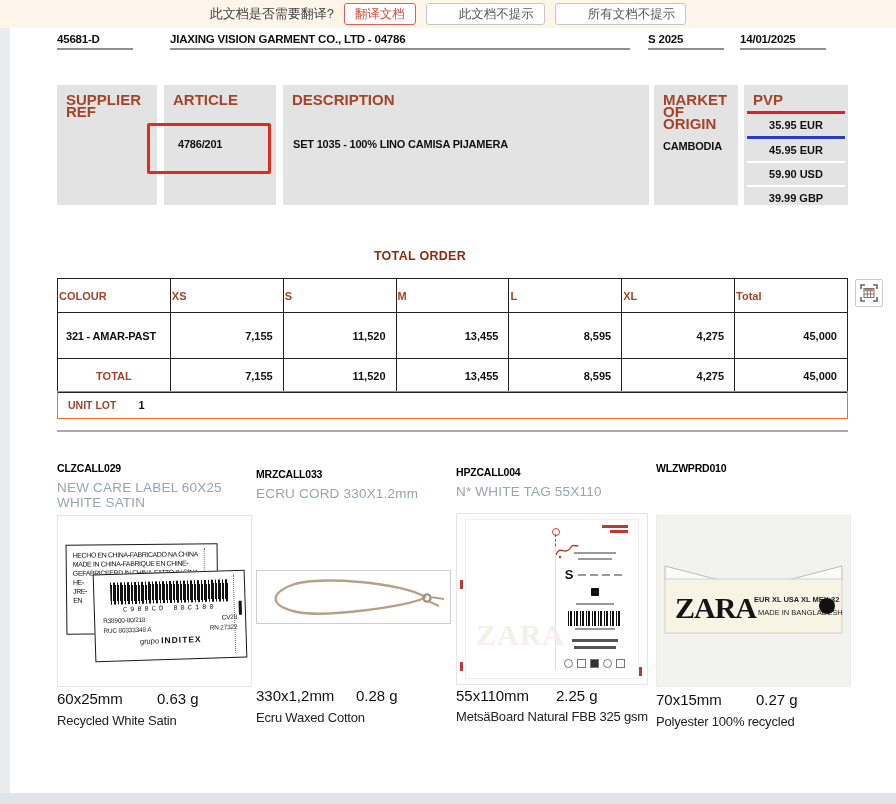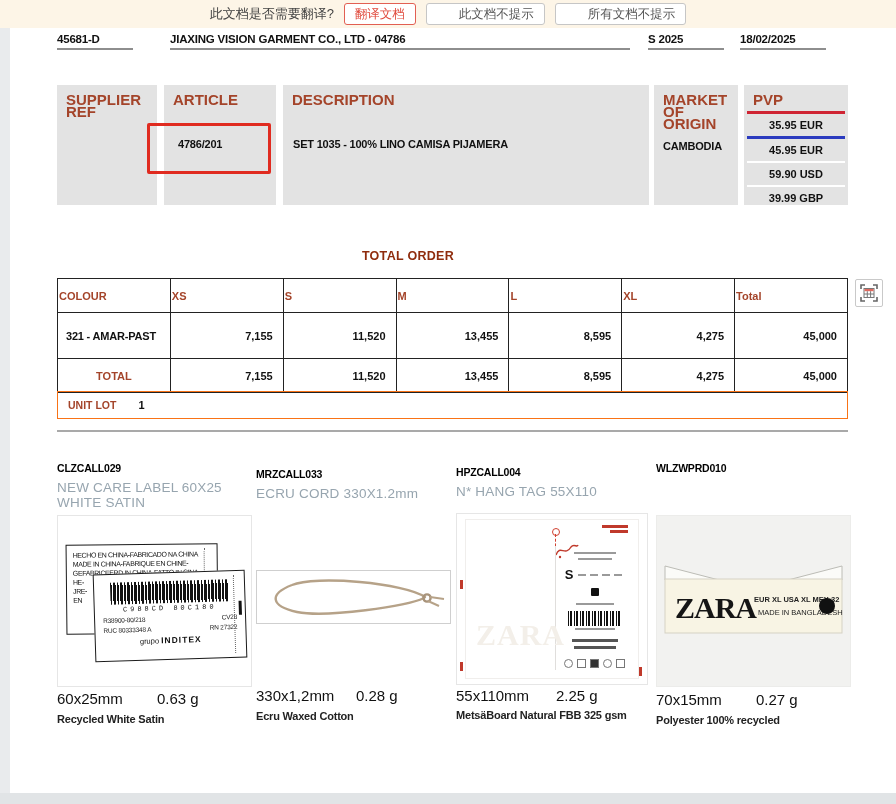--- a/index.html
+++ b/index.html
@@ -25,21 +25,21 @@
   .ilabel{position:absolute;left:9px;top:9px;font-size:15px;font-weight:bold;color:#a4442a;letter-spacing:0;line-height:12px;}
   .ival{position:absolute;font-size:11px;font-weight:bold;color:#111;letter-spacing:-0.2px;}
   .red-annot-box{position:absolute;left:147px;top:123px;width:118px;height:45px;border:3px solid #e02b20;border-radius:2px;}
   .pvp-row{height:22px;line-height:22px;text-align:center;font-size:11px;font-weight:bold;color:#111;}
   .pvp-sep{height:3px;margin:0 0;}
   .sep-red{background:#cf2433;}
   .sep-blue{background:#2b3bbf;}
   .sep-white{background:#fff;height:2px;}
 
   .annotation{position:absolute;left:170px;top:215px;font-size:20px;color:#e8281a;}
-  .total-order-title{position:absolute;left:0;top:249px;width:816px;text-align:center;font-size:12.5px;font-weight:bold;color:#8f2c0d;letter-spacing:0.3px;}
+  .total-order-title{position:absolute;left:12px;top:249px;width:816px;text-align:center;font-size:12.5px;font-weight:bold;color:#8f2c0d;letter-spacing:0.3px;}
 
   
   table.order{position:absolute;left:57px;top:278px;width:791px;border-collapse:collapse;table-layout:fixed;}
   table.order th,table.order td{border:1px solid #222;font-size:11px;overflow:hidden;}
   table.order th{height:31px;font-weight:bold;color:#a4442a;text-align:left;}
   table.order td{height:43px;font-weight:bold;color:#111;text-align:right;padding-right:10px;}
   table.order tr.trow td{height:31px;}
   td.colour{text-align:left !important;padding-left:8px;font-weight:bold;letter-spacing:-0.2px;}
   td.tlabel{text-align:center !important;padding:0 !important;color:#a4442a !important;}
 
@@ -50,21 +50,21 @@
   .unitlot .ul-val{margin-left:22px;font-size:11px;font-weight:bold;color:#111;}
 
   .divider{position:absolute;left:57px;top:430px;width:791px;height:2px;background:#a9a9a9;}
 
   
   .card-code{position:absolute;font-size:10.5px;font-weight:bold;color:#000;letter-spacing:-0.2px;}
   .card-title{position:absolute;font-size:13.5px;color:#97a5af;line-height:15px;letter-spacing:0.2px;}
   .imgbox{position:absolute;background:#fff;border:1px solid #e6e6e6;overflow:hidden;}
   .sizerow{position:absolute;display:flex;align-items:baseline;font-size:15px;color:#111;}
   .sizerow .sz{min-width:100px;}
-  .material{position:absolute;font-size:11px;font-weight:bold;color:#222;letter-spacing:-0.2px;}
+  .material{position:absolute;font-size:13px;font-weight:normal;color:#222;letter-spacing:-0.2px;}
 
   
   .clabel{position:absolute;background:#fff;border:1.5px solid #1a1a1a;}
   .clabel-a{left:8px;top:28px;width:152px;height:90px;transform:rotate(-0.6deg);padding:5px 6px;box-sizing:border-box;}
   .clabel-a .ln{font-size:7px;line-height:9px;color:#111;letter-spacing:-0.4px;white-space:nowrap;}
   .clabel-b{left:36px;top:56px;width:152px;height:88px;transform:rotate(-1.8deg);box-sizing:border-box;padding:6px 8px;}
   .dotcol{position:absolute;top:4px;bottom:4px;border-left:1px dotted #666;}
   .blackdash{position:absolute;width:3px;background:#111;}
   .barcode{height:22px;background:repeating-linear-gradient(90deg,#111 0px,#111 1.5px,#fff 1.5px,#fff 3px,#111 3px,#111 5.5px,#fff 5.5px,#fff 7px);margin:2px auto 0 auto;width:118px;}
   .bc-digits{text-align:center;font-family:"Liberation Mono",monospace;font-size:7px;letter-spacing:3px;color:#111;margin-top:1px;white-space:nowrap;}
@@ -99,21 +99,21 @@
     <button class="tb-btn gray">此文档不提示</button>
     <button class="tb-btn gray">所有文档不提示</button>
   </div>
 
   <div class="left-strip"></div>
   <div class="bottom-strip"></div>
 
   <div class="hdr-txt" style="left:57px;">45681-D</div>
   <div class="hdr-txt" style="left:170px;">JIAXING VISION GARMENT CO., LTD - 04786</div>
   <div class="hdr-txt" style="left:648px;">S 2025</div>
-  <div class="hdr-txt" style="left:740px;">18/02/2025</div>
+  <div class="hdr-txt" style="left:740px;">14/01/2025</div>
   <div class="hdr-line" style="left:57px;width:76px;"></div>
   <div class="hdr-line" style="left:170px;width:460px;"></div>
   <div class="hdr-line" style="left:648px;width:76px;"></div>
   <div class="hdr-line" style="left:740px;width:86px;"></div>
 
   <div class="ibox" style="left:57px;width:100px;">
     <div class="ilabel">SUPPLIER REF</div>
   </div>
   <div class="ibox" style="left:164px;width:112px;">
     <div class="ilabel">ARTICLE</div>
@@ -241,21 +241,21 @@
       <path d="M173,26 L187,28 M171,30 L182,35" fill="none" stroke="#b6a288" stroke-width="2"></path>
     </svg>
   </div>
   <div class="sizerow" style="left:256px;top:687px;">
     <span class="sz">330x1,2mm</span>
     <span>0.28 g</span>
   </div>
   <div class="material" style="left:256px;top:710px;">Ecru Waxed Cotton</div>
 
   <div class="card-code" style="left:456px;top:466px;">HPZCALL004</div>
-  <div class="card-title" style="left:456px;top:484px;width:180px;">N* HANG TAG 55X110</div>
+  <div class="card-title" style="left:456px;top:484px;width:180px;">N* WHITE TAG 55X110</div>
   <div class="imgbox" style="left:456px;top:513px;width:190px;height:170px;">
     <div class="tag">
 
       <div class="redbar" style="position:absolute;right:10px;top:5px;width:26px;"></div>
       <div class="redbar" style="position:absolute;right:10px;top:10px;width:18px;"></div>
       <div class="dashline" style="left:52%;top:14px;height:36px;"></div>
       <div style="position:absolute;left:calc(52% - 3px);top:8px;width:6px;height:6px;border:1px solid #d04030;border-radius:50%;"></div>
       <svg style="position:absolute;left:88px;top:20px;" width="26" height="22" viewBox="0 0 26 22">
         <path d="M2,15 C6,4 11,17 17,7 C20,3 23,8 24,5" fill="none" stroke="#c0392b" stroke-width="1.4"></path>
         <circle cx="6" cy="17" r="1.2" fill="#c0392b"></circle>

